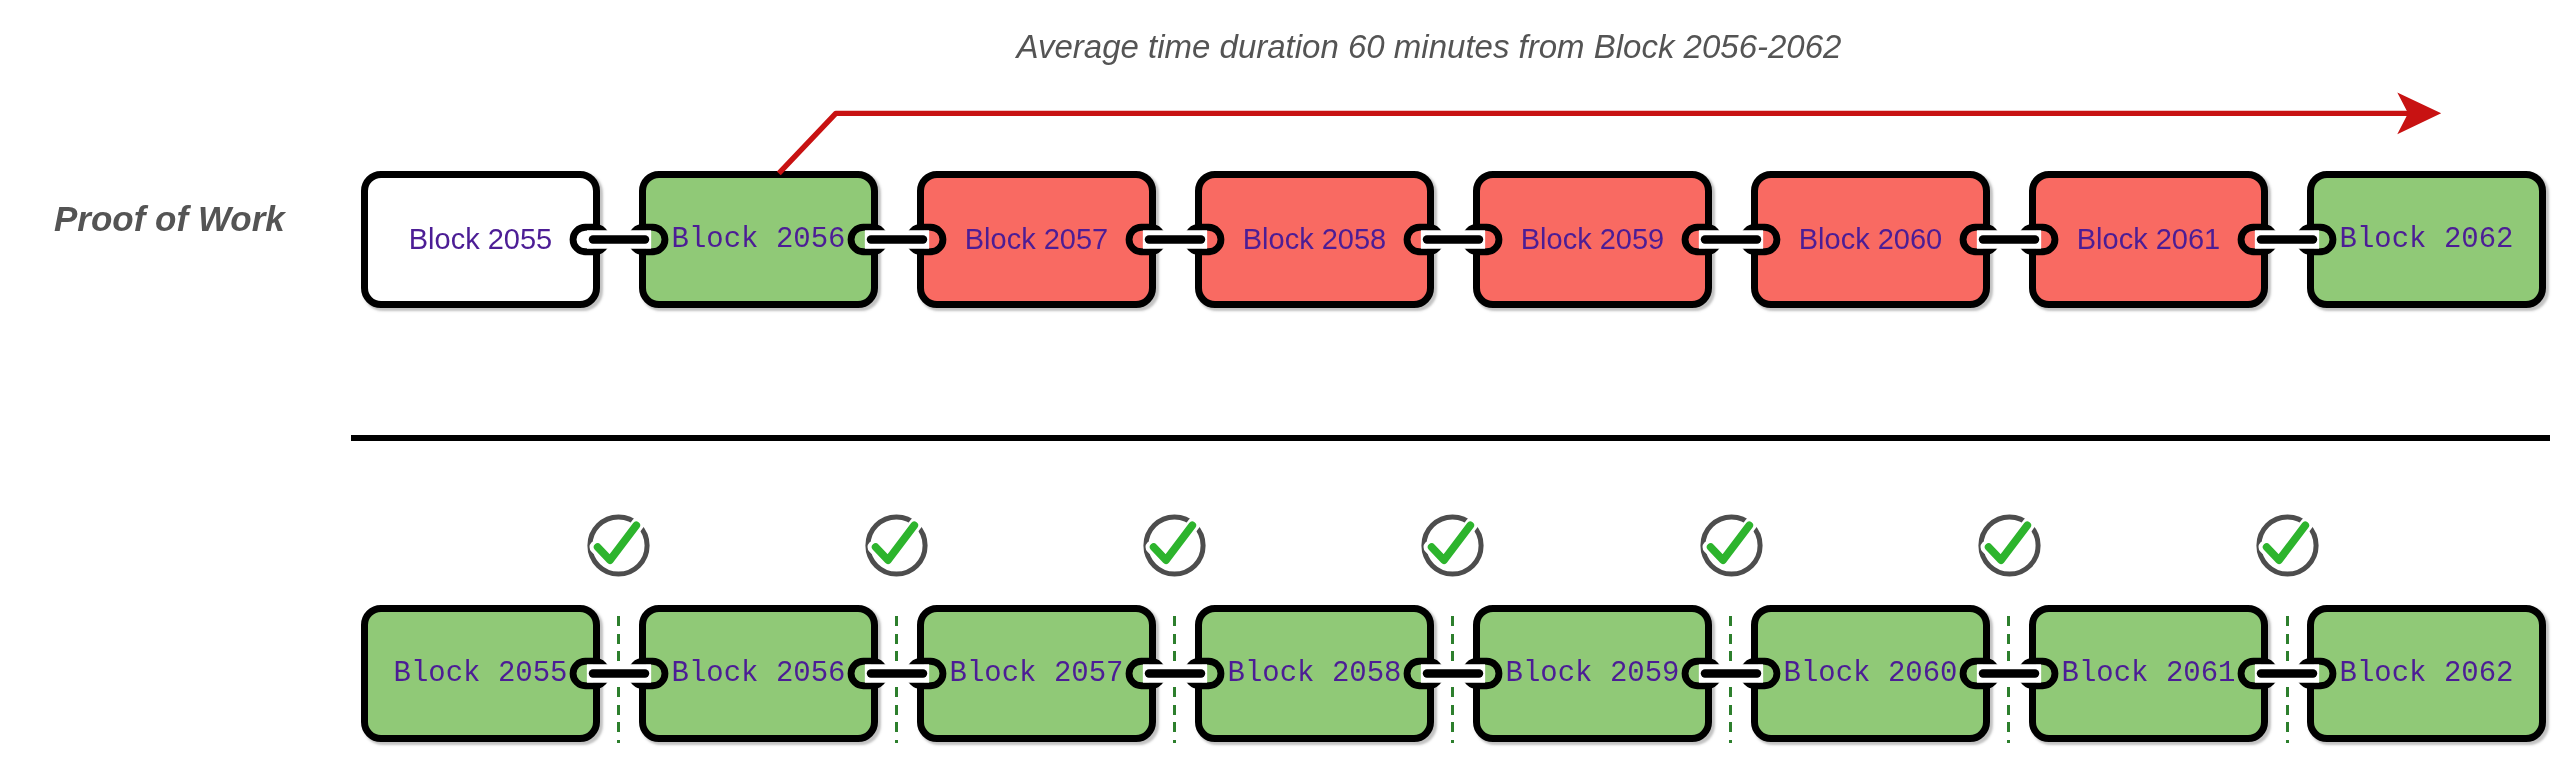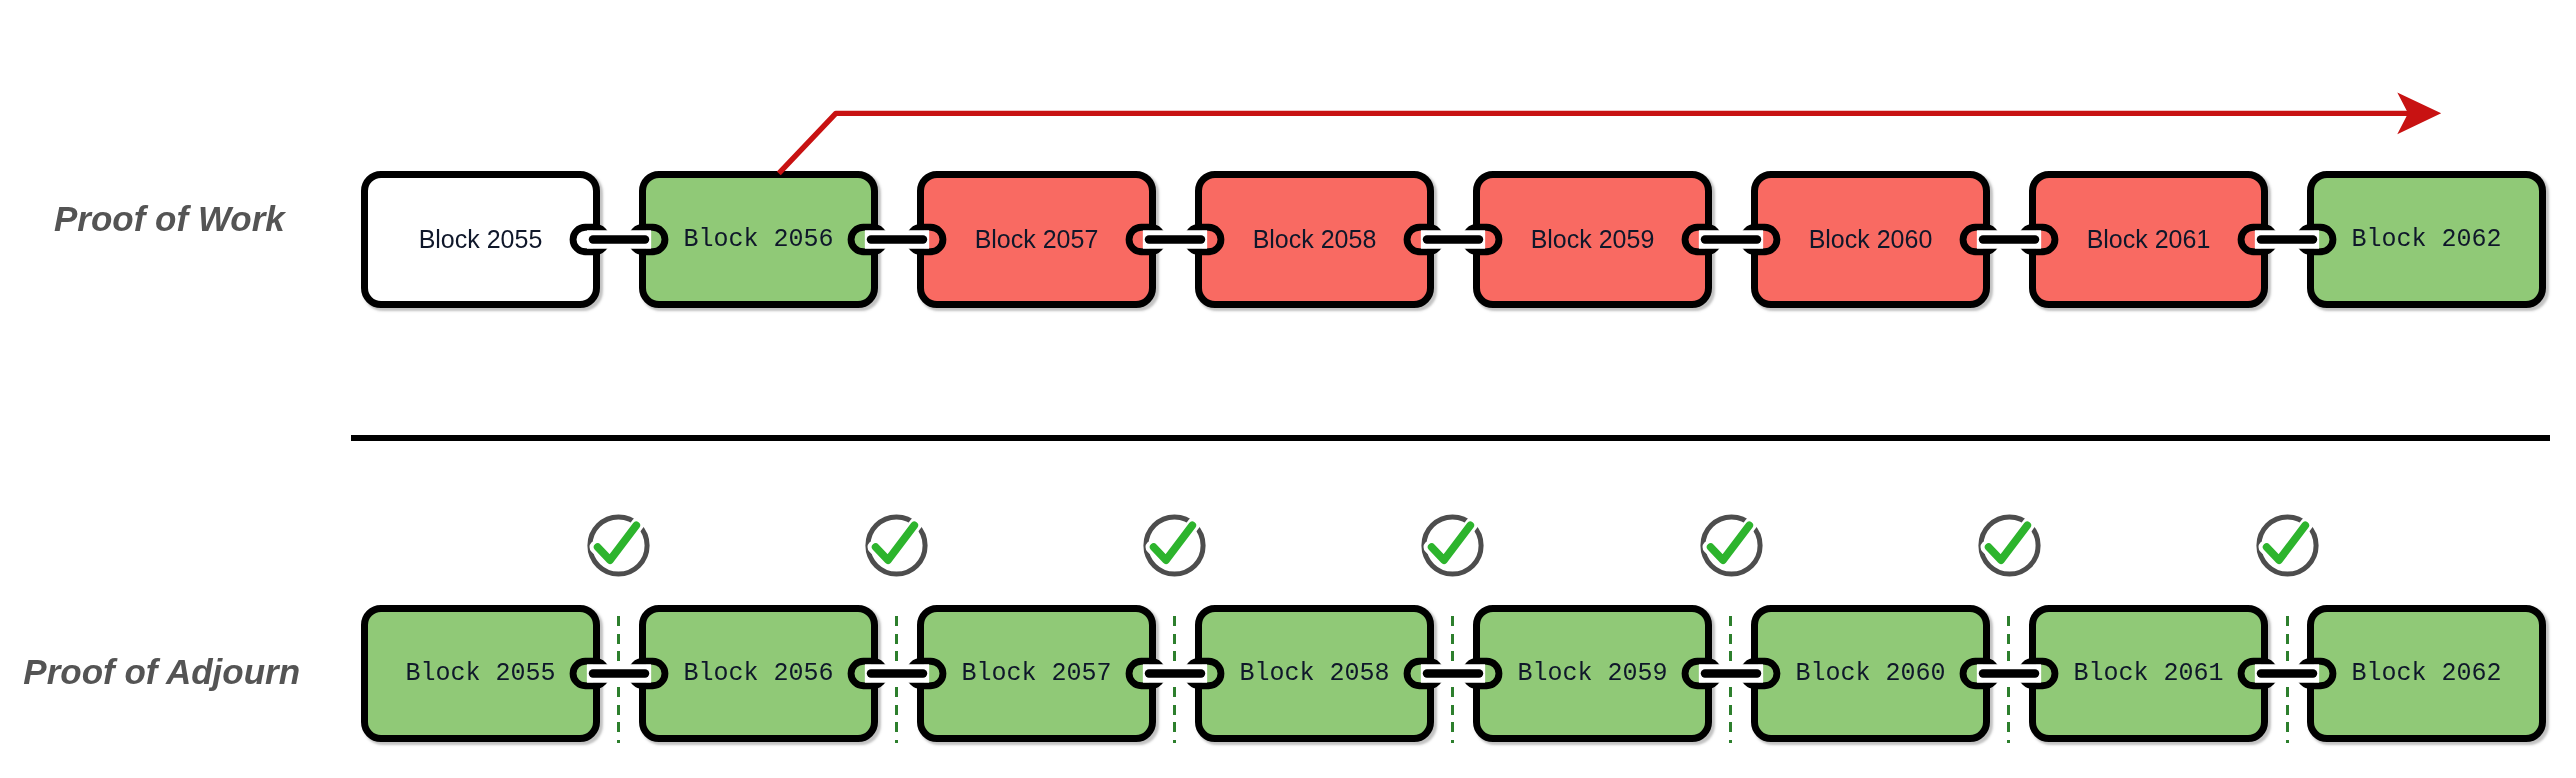--- a/index.html
+++ b/index.html
@@ -29,22 +29,22 @@
   }
   .row-label.pow{left:15.4px;top:199px;}
   .row-label.poa{left:7.7px;top:652px;}
   .block{
     position:absolute;
     width:239px;height:137px;
     box-sizing:border-box;
     border:7px solid var(--border-black);
     border-radius:20px;
     display:flex;align-items:center;justify-content:center;
-    font-size:25px;
-    color:#0f172a;
+    font-size:29px;
+    color:#4c1d95;
     box-shadow:2.3px 2.3px 2.3px rgba(120,120,120,0.45);
     z-index:2;
   }
   .state-pending{background:#ffffff;}
   .state-valid{background:var(--block-green);font-family:Liberation Mono, monospace;}
   .state-invalid{background:var(--block-red);}
   .divider{
     position:absolute;
     left:351px;top:435px;
     width:2199px;height:6.2px;
@@ -93,28 +93,28 @@
         <line x1="36" y1="32" x2="104" y2="32" stroke="#000" stroke-width="11" stroke-linecap="round"></line>
       </symbol>
       <symbol id="checkcircle" viewBox="0 0 110 110">
         <circle cx="55" cy="55" r="37" fill="none" stroke="#4D4D4D" stroke-width="6.5"></circle>
         <path d="M26 57 L44 75 L80 27" fill="none" stroke="#fff" stroke-width="17" stroke-linecap="round" stroke-linejoin="round"></path>
         <path d="M28 57 L44 74 L78 29" fill="none" stroke="#2DB42D" stroke-width="10" stroke-linecap="round" stroke-linejoin="round"></path>
       </symbol>
     </defs>
   </svg>
 
+  <div class="annotation">Average time duration 60 minutes from Block 2056-2062</div>
 
   <svg class="arrow-overlay" viewBox="0 0 3344 1011" width="2576" height="779">
     <polyline points="1011,225 1085,147 3126,147" fill="none" stroke="#C81212" stroke-width="7" stroke-linejoin="round"></polyline>
     <path d="M3169 147 L3112 120 L3126 147 L3112 174 Z" fill="#C81212"></path>
   </svg>
 
   <div class="row-label pow">Proof of Work</div>
-  <div class="row-label poa">Proof of Adjourn</div>
 
   <div class="divider"></div>
 
   <div class="block state-pending" style="left:361px;top:171px">Block 2055</div>
   <div class="block state-valid" style="left:639px;top:171px">Block 2056</div>
   <div class="block state-invalid" style="left:917px;top:171px">Block 2057</div>
   <div class="block state-invalid" style="left:1195px;top:171px">Block 2058</div>
   <div class="block state-invalid" style="left:1473px;top:171px">Block 2059</div>
   <div class="block state-invalid" style="left:1751px;top:171px">Block 2060</div>
   <div class="block state-invalid" style="left:2029px;top:171px">Block 2061</div>

